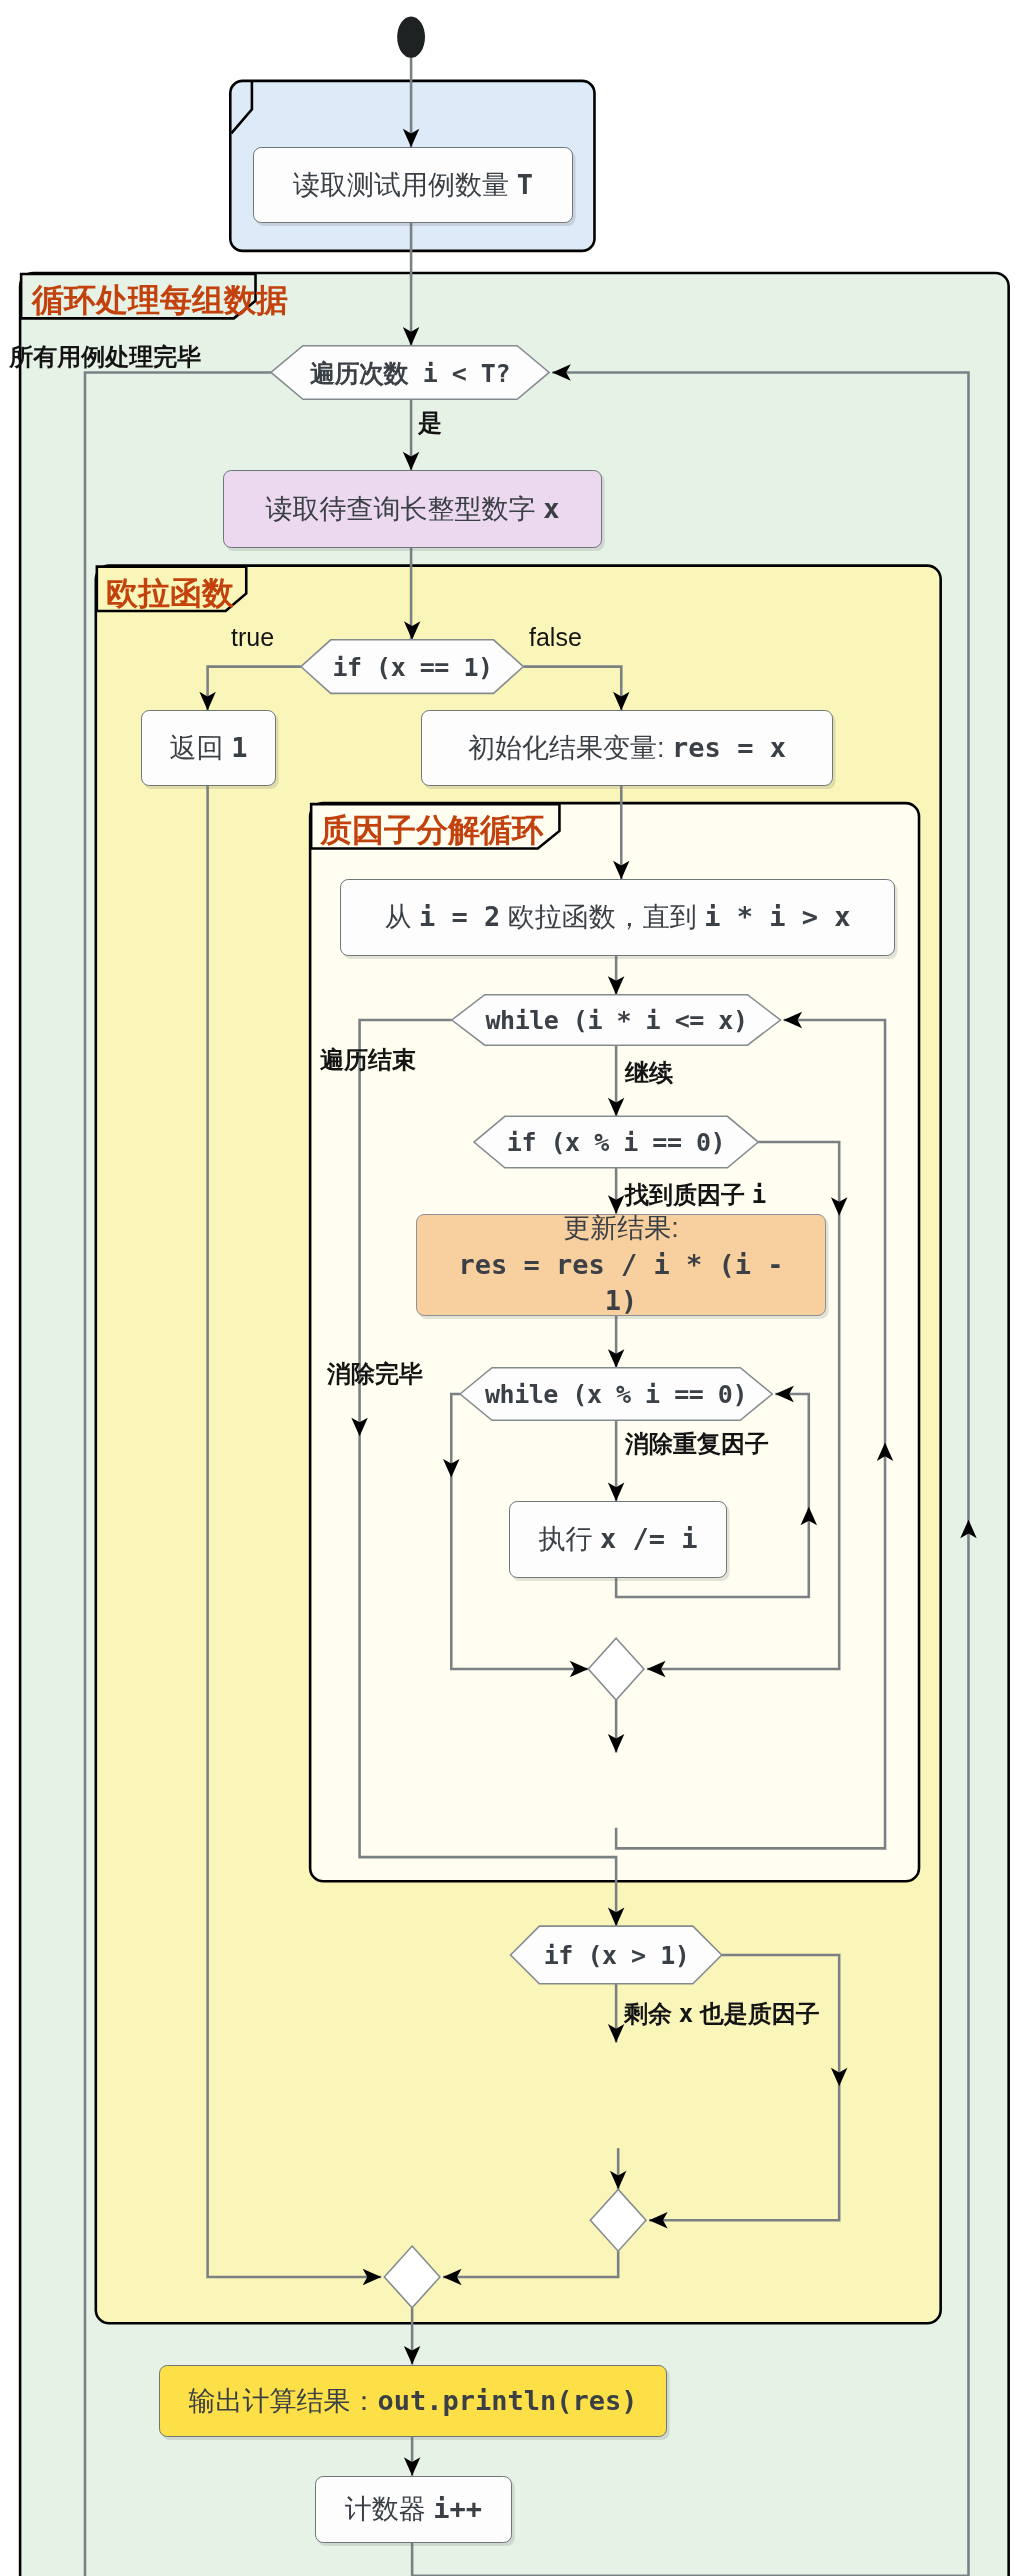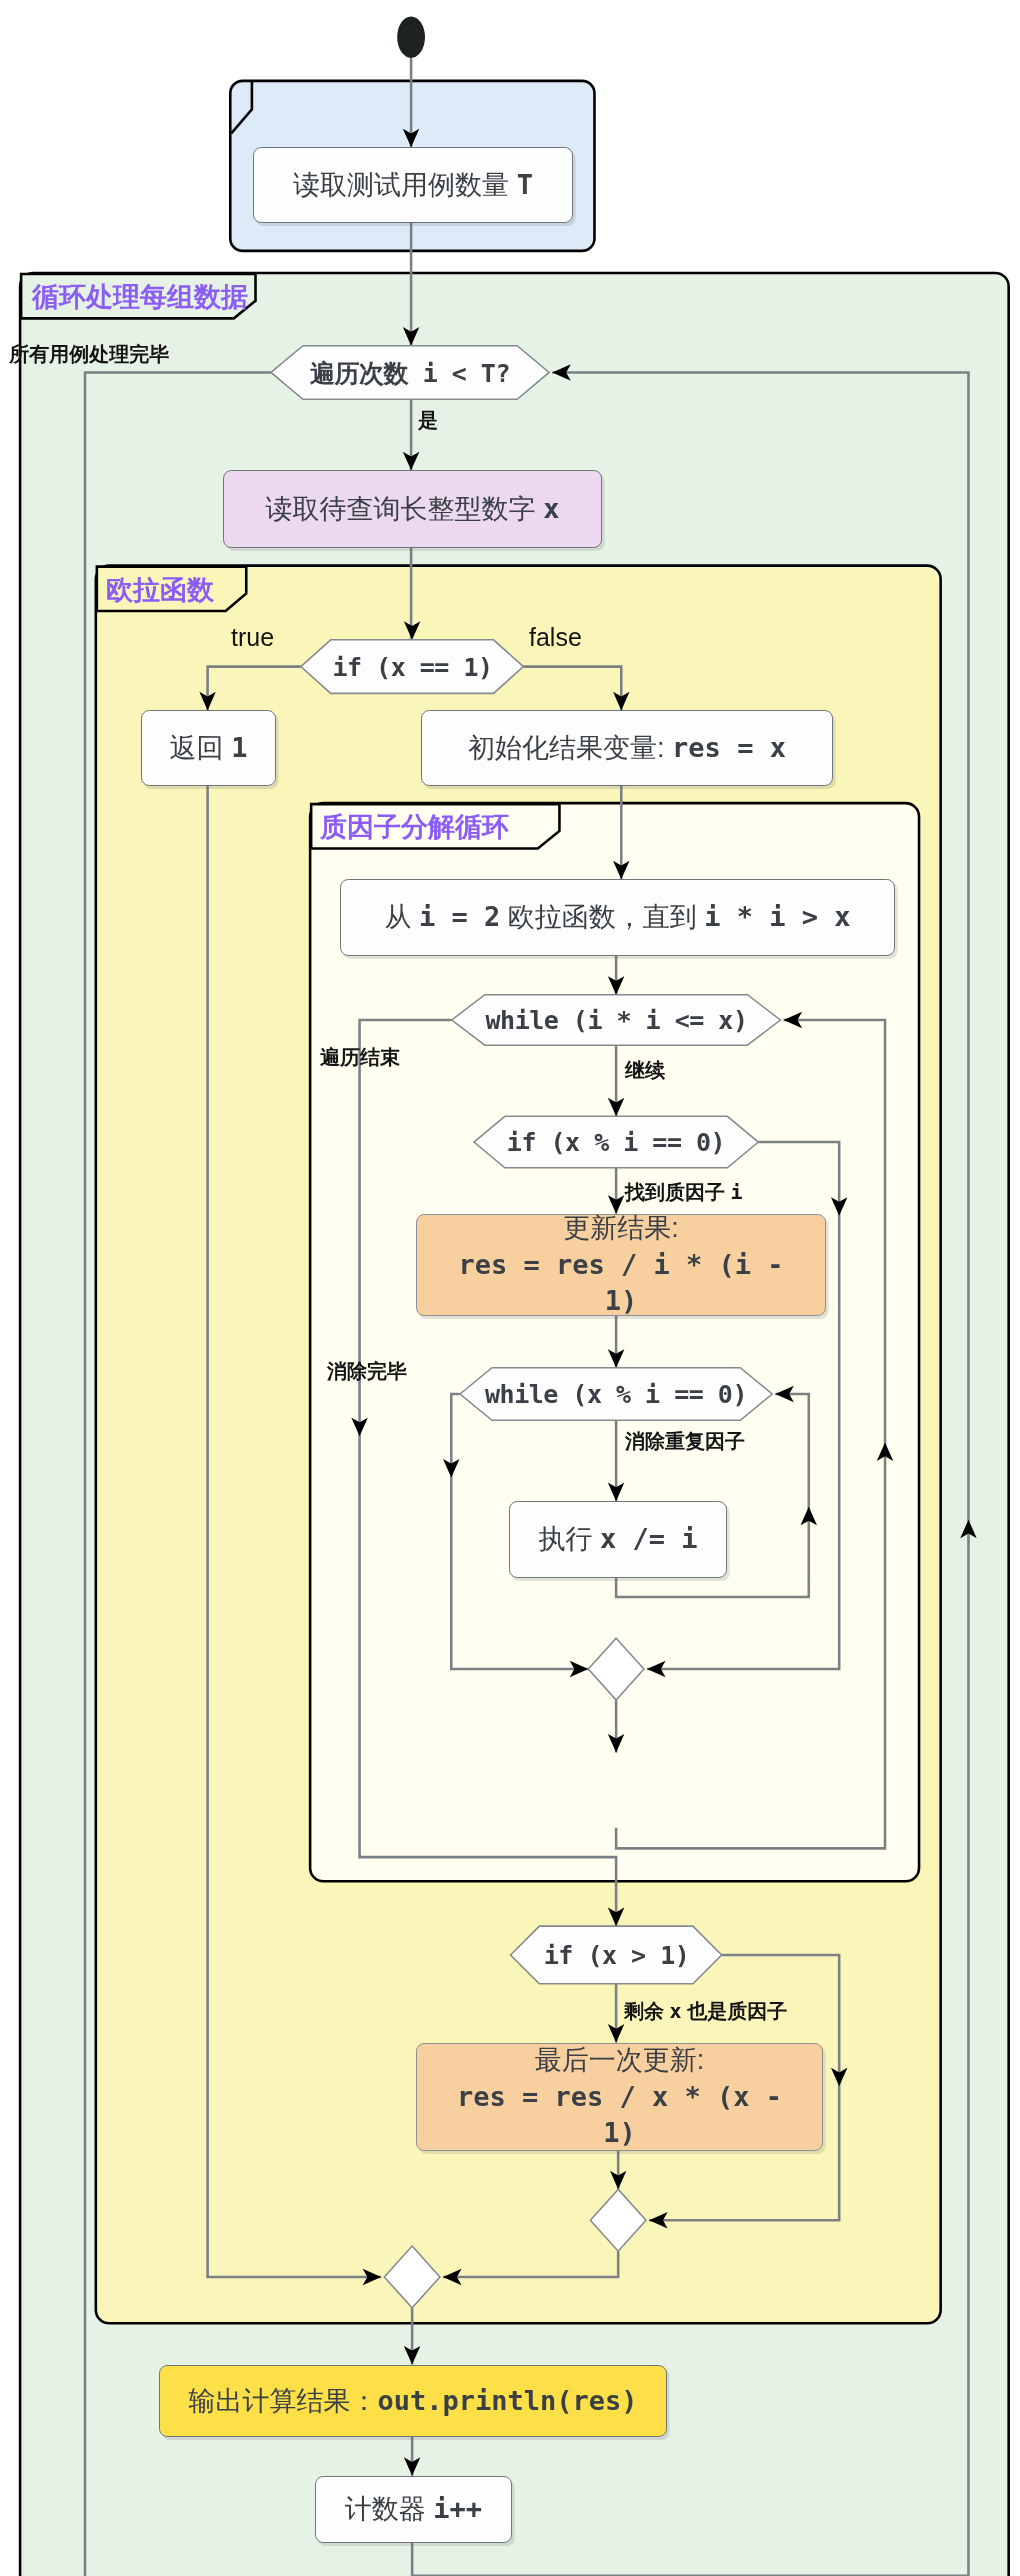--- a/index.html
+++ b/index.html
@@ -18,23 +18,23 @@
   .node .lbl{width:100%;text-align:center;line-height:1.35;}
   .node.left .lbl{text-align:center;padding:0 18.5px;}
   .node.orange{background:#f8cf9f;border-color:#8a9094;}
   .node.pink{background:#ecd9f0;}
   .node.green{background:#fde047;}
   .code{font-family:"DejaVu Sans Mono",monospace;font-weight:bold;}
   .hexlbl{position:absolute;z-index:4;display:flex;align-items:center;justify-content:center;
           font-family:"DejaVu Sans Mono",monospace;font-weight:bold;font-size:25px;color:#3a4045;
           letter-spacing:-0.5px;white-space:nowrap;}
   .hexlbl .lbl{white-space:nowrap;}
-  .elabel{position:absolute;z-index:4;font-size:20px;font-weight:bold;color:#141414;white-space:nowrap;}
+  .elabel{position:absolute;z-index:4;font-size:24px;font-weight:bold;color:#141414;white-space:nowrap;}
   .elabel.plain{font-weight:normal;font-size:25px;}
-  .ptlabel{position:absolute;z-index:4;font-size:27px;font-weight:bold;color:#8b5cf6;white-space:nowrap;}
+  .ptlabel{position:absolute;z-index:4;font-size:32px;font-weight:bold;color:#c2410c;white-space:nowrap;}
 </style>
 </head>
 <body>
 
 <div id="canvas">
 
   <svg class="layer" width="1020" height="3163" viewBox="0 0 1980 6140">
     <defs>
       <path id="ah" d="M0,0 L-16,-36 L0,-27 L16,-36 Z"></path>
     </defs>
@@ -232,23 +232,20 @@
 
   <div class="node orange left" style="left:416px;top:1214px;width:408px;height:100px;">
     <span class="lbl"><span>更新结果:</span><br><span class="code">res = res / i * (i - 1)</span></span>
     </div>
 
   <div class="node" style="left:509px;top:1501px;width:216px;height:75px;">
     <span class="lbl"><span>执行 </span><span class="code">x /= i</span></span>
     </div>
 
 
-  <div class="node orange left" style="left:416px;top:2043px;width:405px;height:106px;">
-    <span class="lbl"><span>最后一次更新:</span><br><span class="code">res = res / x * (x - 1)</span></span>
-    </div>
 
   <div class="node green" style="left:159px;top:2365px;width:506px;height:70px;">
     <span class="lbl"><span>输出计算结果：</span><span class="code">out.println(res)</span></span>
     </div>
 
   <div class="node" style="left:315px;top:2476px;width:195px;height:65px;">
     <span class="lbl"><span>计数器 </span><span class="code">i++</span></span>
     </div>
 
   <div class="hexlbl" style="left:271px;top:346px;width:278px;height:54px;">

